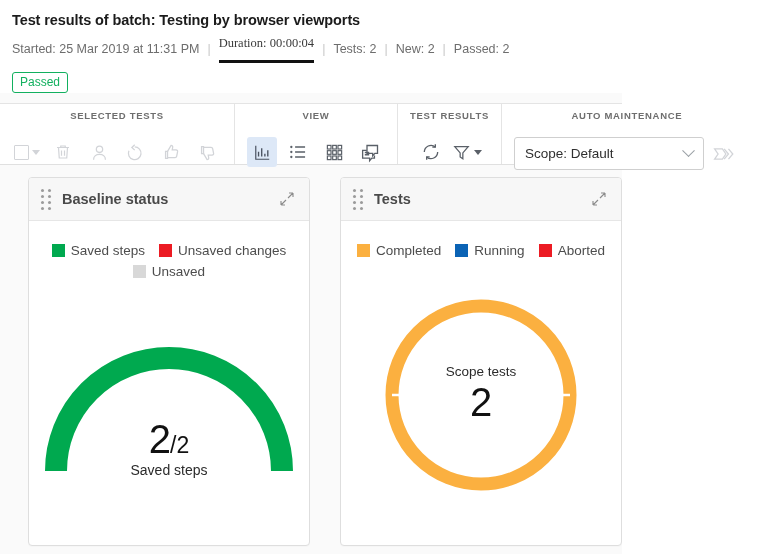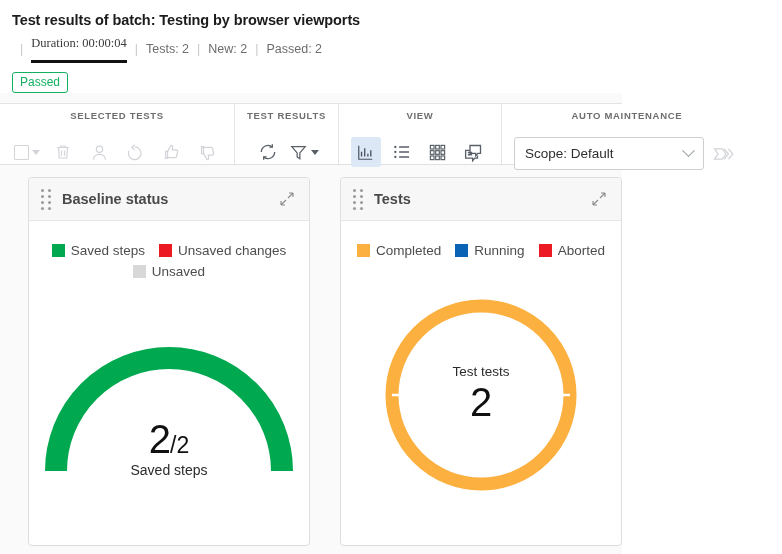--- a/index.html
+++ b/index.html
@@ -120,20 +120,21 @@
   .donut-num { font-size: 40px; color: #111; line-height: 46px; }
 </style>
 </head>
 <body>
 
 <div class="page">
 
   <div class="header">
     <div class="batch-title">Test results of batch: Testing by browser viewports</div>
     <div class="meta-row">
+      <span class="meta-item">Started: 25 Mar 2019 at 11:31 PM</span>
       <span class="meta-sep">|</span>
       <span class="meta-item current">Duration: 00:00:04</span>
       <span class="meta-sep">|</span>
       <span class="meta-item">Tests: 2</span>
       <span class="meta-sep">|</span>
       <span class="meta-item">New: 2</span>
       <span class="meta-sep">|</span>
       <span class="meta-item">Passed: 2</span>
     </div>
     <div class="badge-wrap">
@@ -171,39 +172,20 @@
           <svg width="19" height="19" viewBox="0 0 24 24" fill="none" stroke="currentColor" stroke-width="1.6">
             <path d="M7 10.5v9H4.5v-9H7z"></path>
             <path d="M7 10.5 11.5 3c1.4 0 2.2 1 2 2.4l-.6 3.4h5c1.2 0 2 1 1.8 2.2l-1.2 6c-.2 1.1-1 1.5-2 1.5H7"></path>
           </svg>
         </div>
         <div class="ticon">
           <svg width="19" height="19" viewBox="0 0 24 24" fill="none" stroke="currentColor" stroke-width="1.6">
             <path d="M7 13.5v-9H4.5v9H7z"></path>
             <path d="M7 13.5 11.5 21c1.4 0 2.2-1 2-2.4l-.6-3.4h5c1.2 0 2-1 1.8-2.2l-1.2-6c-.2-1.1-1-1.5-2-1.5H7"></path>
           </svg>
-        </div>
-      </div>
-    </div>
-
-    <div class="tgroup">
-      <div class="tgroup-label">TEST RESULTS</div>
-      <div class="tgroup-icons">
-        <div class="ticon enabled">
-          <svg width="20" height="20" viewBox="0 0 24 24" fill="none" stroke="currentColor" stroke-width="1.6">
-            <path d="M20 12a8 8 0 0 1-13.2 6"></path>
-              <path d="M4 12a8 8 0 0 1 13.2-6"></path>
-            <path d="M17.2 2.6V6.2h-3.6M6.8 21.4v-3.6h3.6"></path>
-          </svg>
-        </div>
-        <div class="ticon enabled filter-btn">
-          <svg width="19" height="19" viewBox="0 0 24 24" fill="none" stroke="currentColor" stroke-width="1.6">
-            <path d="M3.5 4.5h17l-6.8 8v7.5l-3.4-2.3V12.5z"></path>
-          </svg>
-          <span class="caret-down"></span>
         </div>
       </div>
     </div>
 
     <div class="tgroup">
       <div class="tgroup-label">VIEW</div>
       <div class="tgroup-icons">
         <div class="ticon active">
           <svg width="19" height="19" viewBox="0 0 24 24" fill="none" stroke="currentColor" stroke-width="1.7">
             <path d="M3.5 3.5v17h17" stroke-width="1.5"></path>
@@ -230,20 +212,39 @@
               <rect x="9.7" y="16.4" width="4.6" height="4.6"></rect>
               <rect x="16.4" y="16.4" width="4.6" height="4.6"></rect>
           </svg>
         </div>
         <div class="ticon enabled">
           <svg width="21" height="21" viewBox="0 0 24 24" fill="none" stroke="currentColor" stroke-width="1.5">
             <path d="M8 4h12v9h-3l-2.5 2.8V13H8z"></path>
             <path d="M16.5 15.5v3h-3L11 21.4V18.5H3v-9h4.8"></path>
             <path d="M5.5 12h5M5.5 14.6h5"></path>
           </svg>
+        </div>
+      </div>
+    </div>
+
+    <div class="tgroup">
+      <div class="tgroup-label">TEST RESULTS</div>
+      <div class="tgroup-icons">
+        <div class="ticon enabled">
+          <svg width="20" height="20" viewBox="0 0 24 24" fill="none" stroke="currentColor" stroke-width="1.6">
+            <path d="M20 12a8 8 0 0 1-13.2 6"></path>
+              <path d="M4 12a8 8 0 0 1 13.2-6"></path>
+            <path d="M17.2 2.6V6.2h-3.6M6.8 21.4v-3.6h3.6"></path>
+          </svg>
+        </div>
+        <div class="ticon enabled filter-btn">
+          <svg width="19" height="19" viewBox="0 0 24 24" fill="none" stroke="currentColor" stroke-width="1.6">
+            <path d="M3.5 4.5h17l-6.8 8v7.5l-3.4-2.3V12.5z"></path>
+          </svg>
+          <span class="caret-down"></span>
         </div>
       </div>
     </div>
 
     <div class="tgroup">
       <div class="tgroup-label">AUTO MAINTENANCE</div>
       <div class="tgroup-icons">
         <div class="scope-select">
           <span>Scope: Default</span>
           <span class="chev-dn"></span>
@@ -347,21 +348,21 @@
           </span>
         </div>
         <div class="chart-area">
           <div class="donut-wrap">
             <svg width="200" height="200" viewBox="0 0 200 200">
               <circle cx="100" cy="100" r="89" fill="none" stroke="#FBB040" stroke-width="13"></circle>
               <line x1="189" y1="100" x2="176" y2="100" stroke="#ffffff" stroke-width="2.5"></line>
               <line x1="11" y1="100" x2="24" y2="100" stroke="#ffffff" stroke-width="2.5"></line>
             </svg>
             <div class="donut-center">
-              <div class="donut-cap">Test tests</div>
+              <div class="donut-cap">Scope tests</div>
               <div class="donut-num">2</div>
             </div>
           </div>
         </div>
       </div>
     </div>
 
   </div>
 </div>
 

